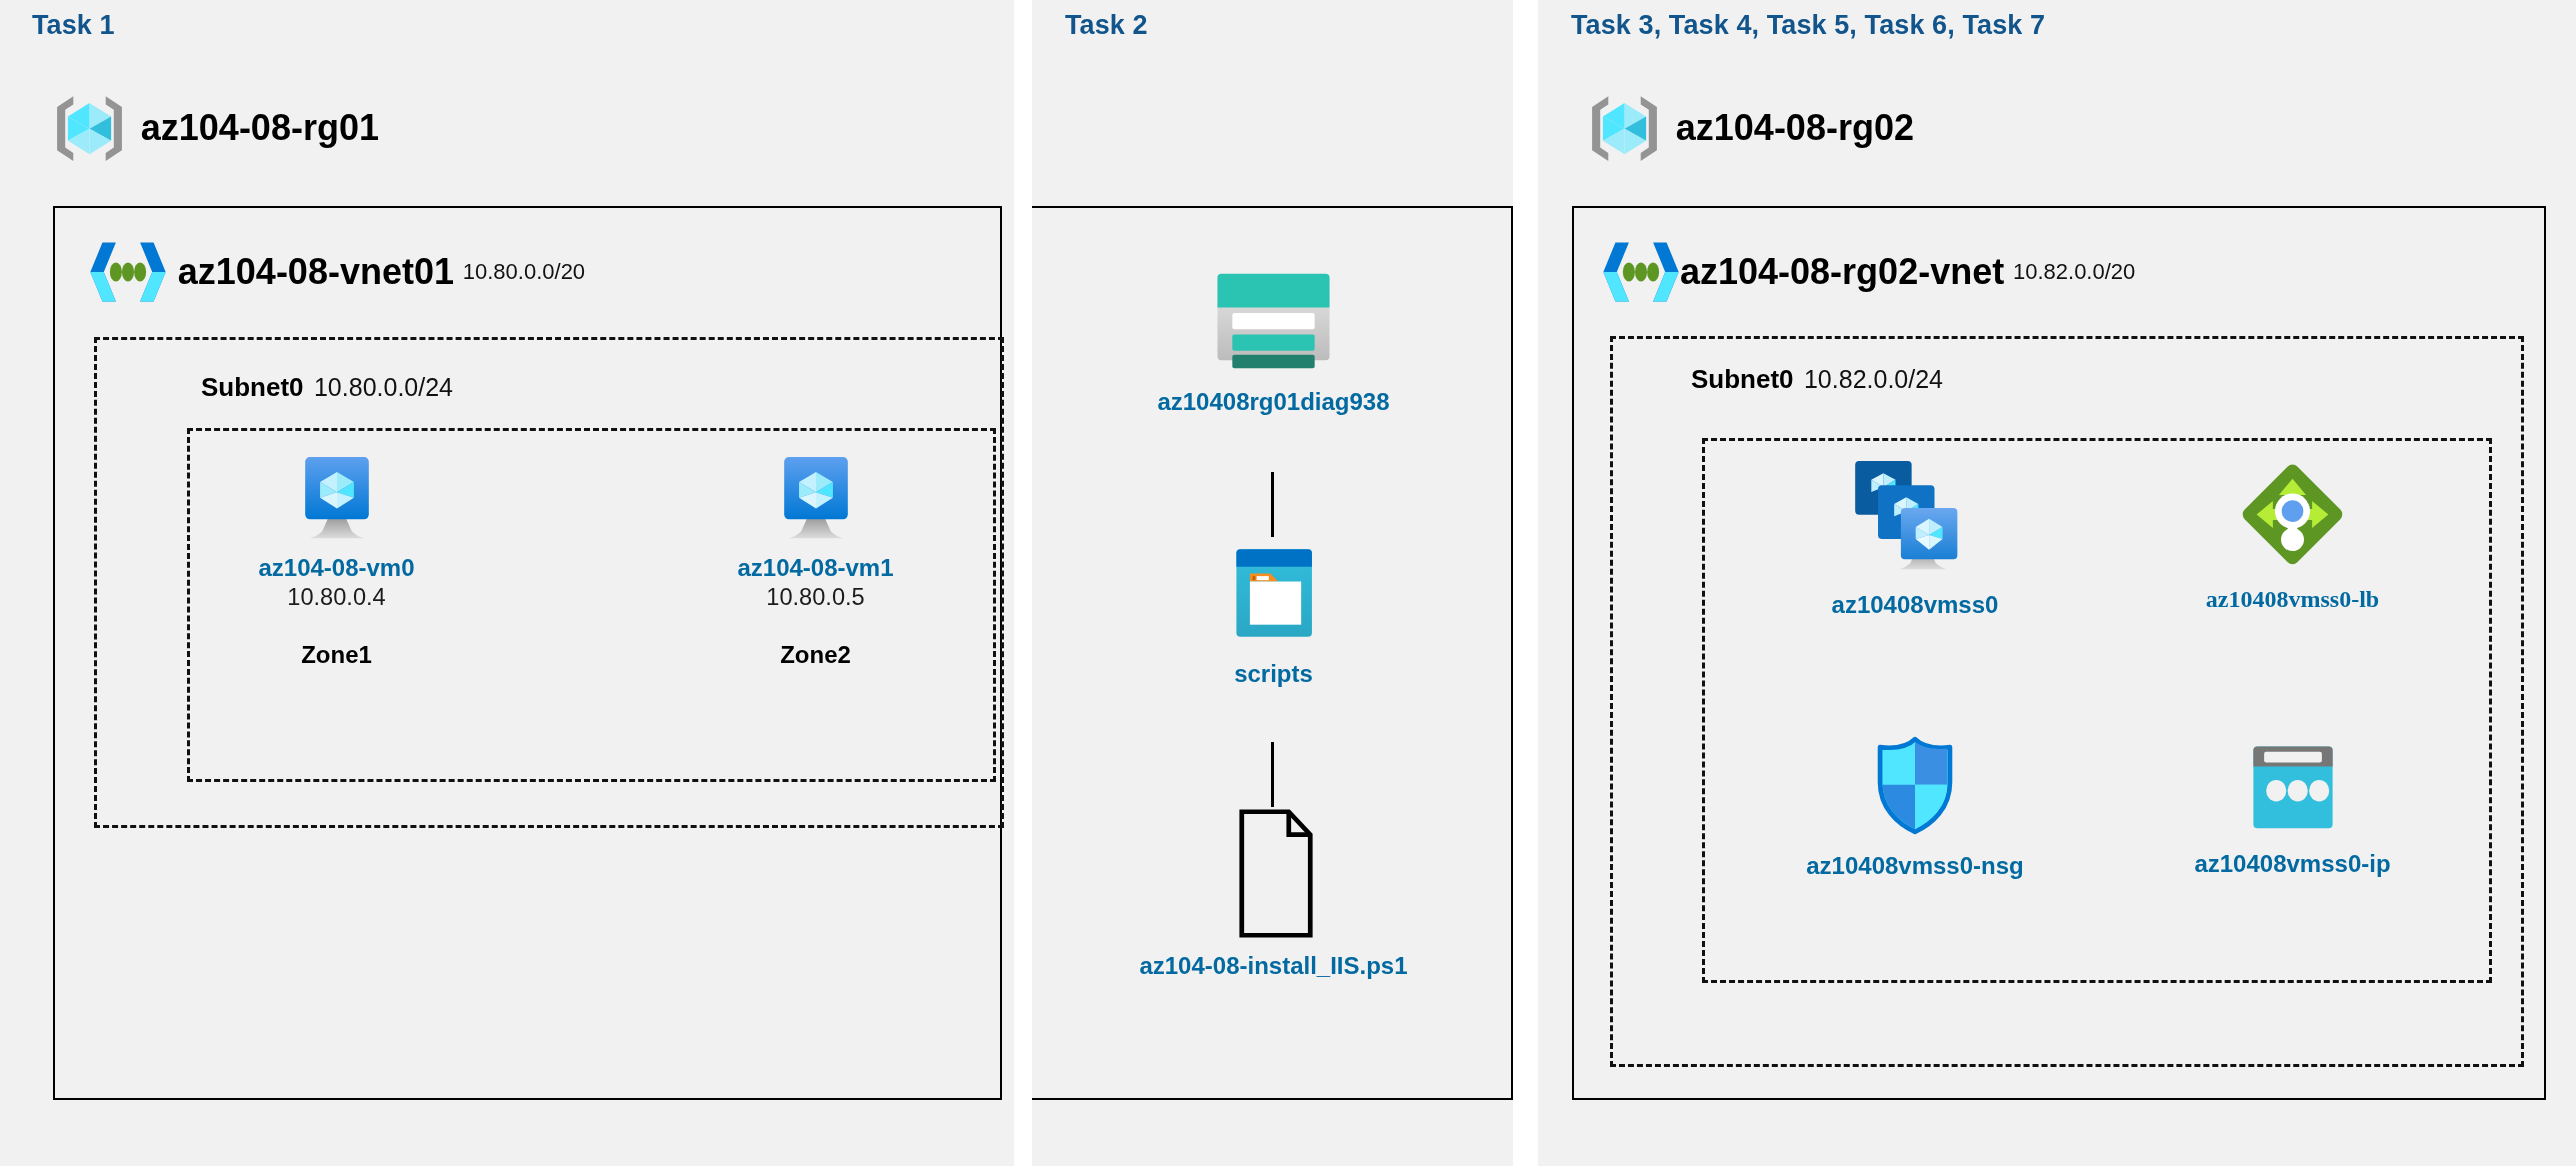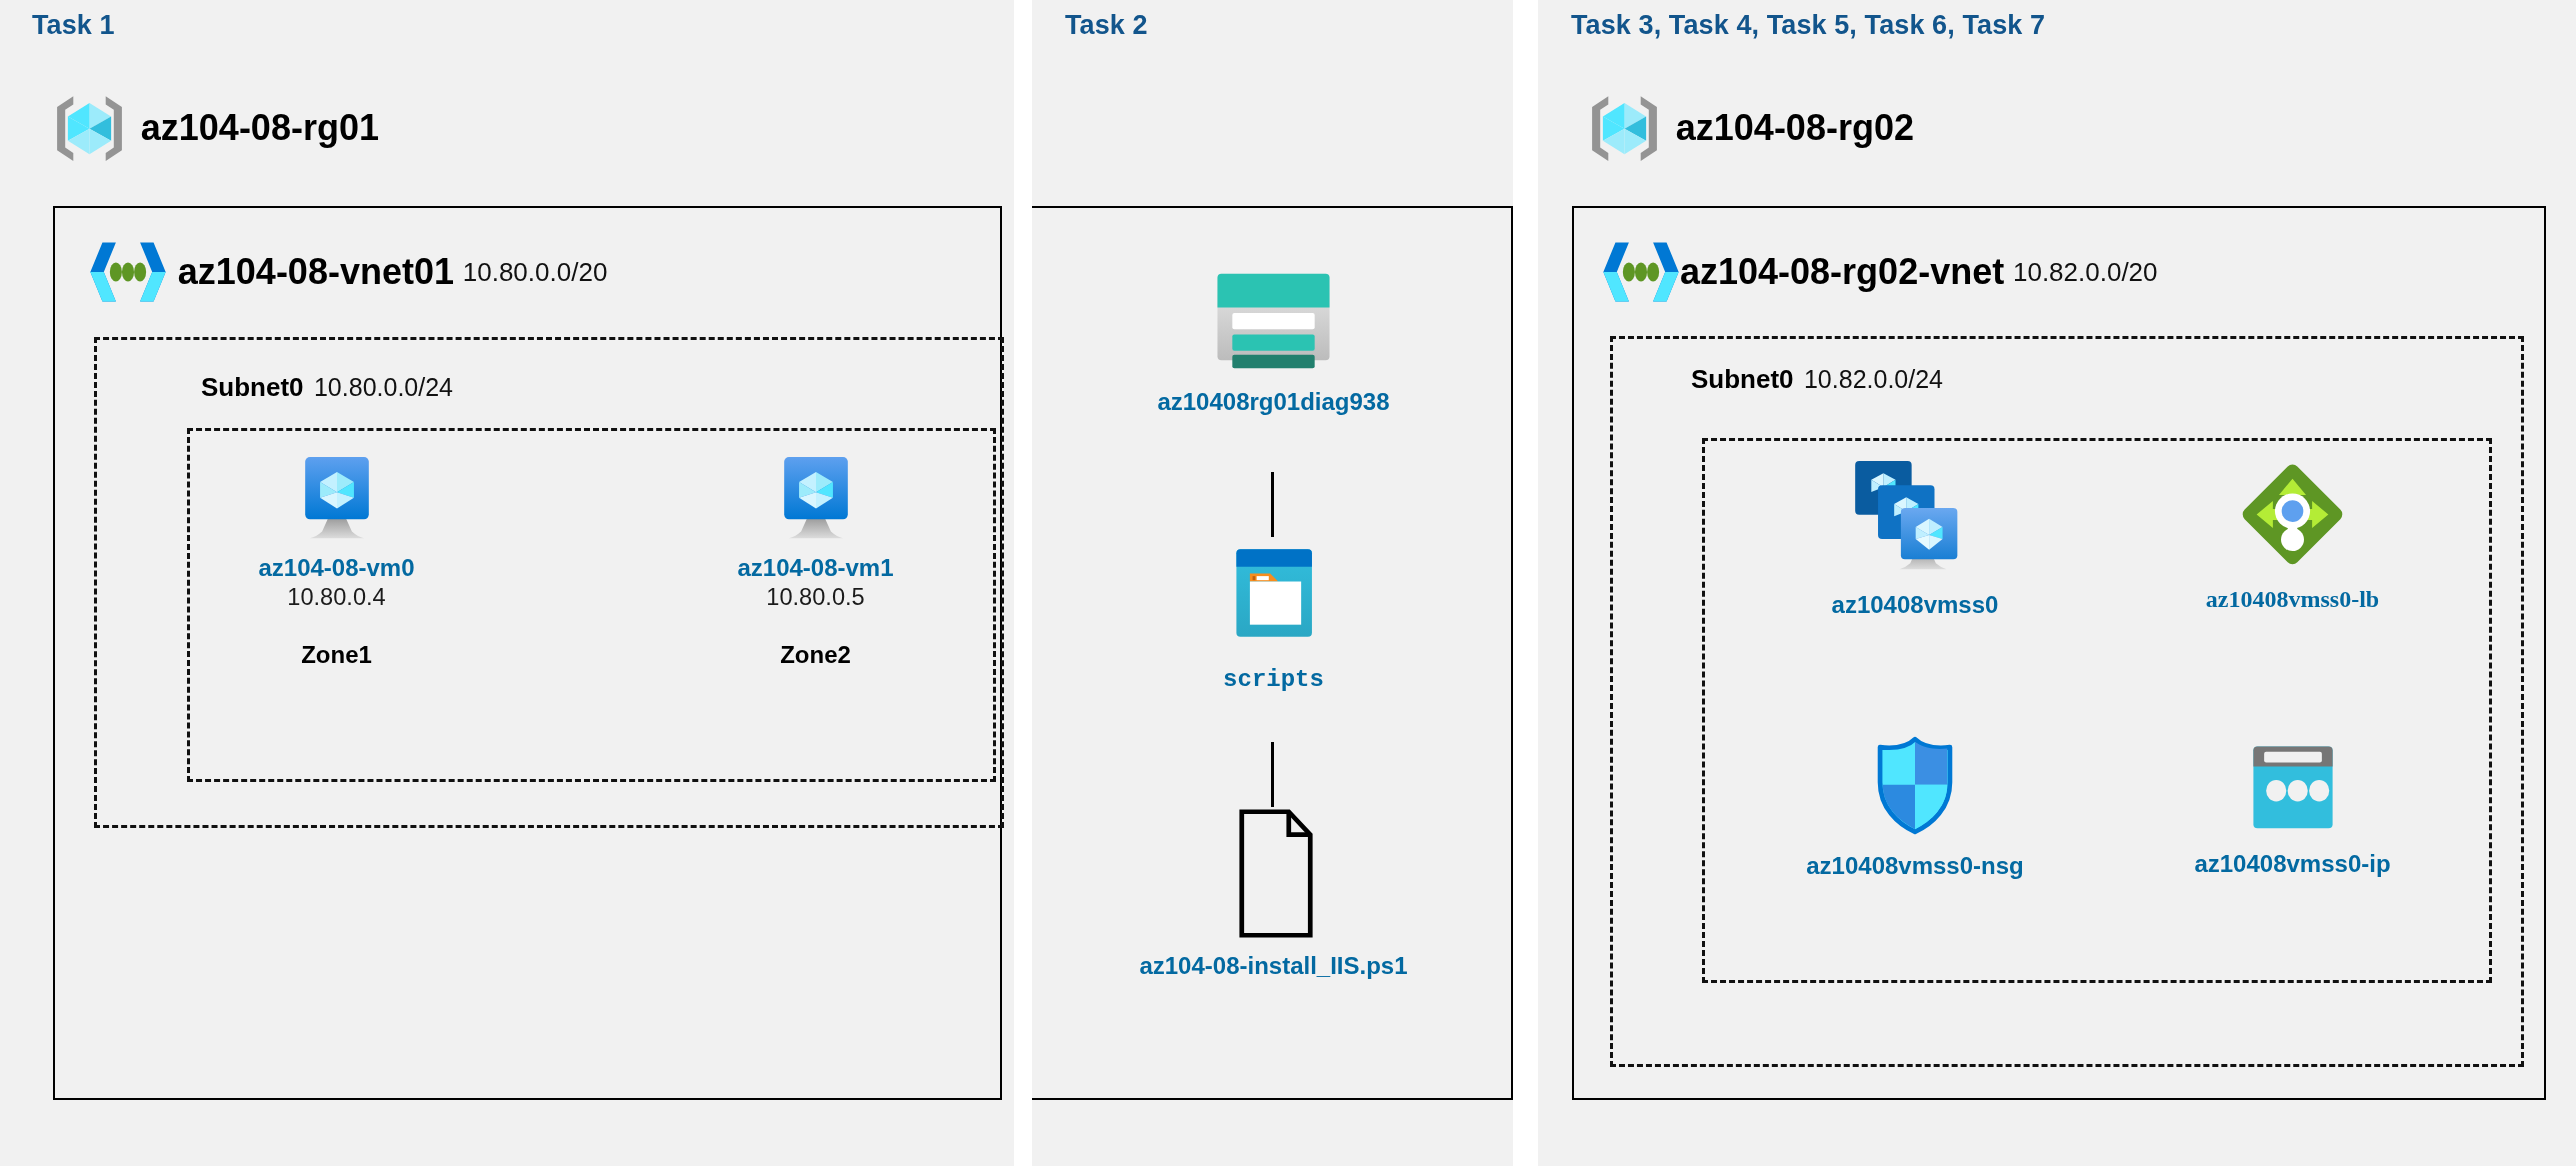--- a/index.html
+++ b/index.html
@@ -15,21 +15,21 @@
     font-size:27px;letter-spacing:0.1px;white-space:nowrap;
   }
   .solidbox{position:absolute;border:2.7px solid #000;background:#f1f1f1;box-sizing:border-box;}
   .dashbox{position:absolute;border:3.4px dashed #111;background:transparent;box-sizing:border-box;}
   .node{position:absolute;text-align:center;}
   .cap{font-size:24px;font-weight:bold;color:#0369a1;white-space:nowrap;line-height:1.18;}
   .cap-sub{font-size:23.6px;font-weight:normal;color:#1b1b1b;white-space:nowrap;line-height:1.3;}
   .cap-zone{font-size:24px;font-weight:bold;color:#000;white-space:nowrap;}
   .hdr{position:absolute;display:flex;align-items:center;white-space:nowrap;}
   .hdr .t1{font-size:36px;font-weight:bold;color:#000;}
-  .hdr .t2{font-size:26px;font-weight:normal;color:#111;margin-left:8.8px;}
+  .hdr .t2{font-size:22px;font-weight:normal;color:#111;margin-left:8.8px;}
   .subhdr{position:absolute;white-space:nowrap;}
   .subhdr .t1{font-size:26px;font-weight:bold;color:#000;}
   .subhdr .t2{font-size:25px;font-weight:normal;color:#111;margin-left:7.4px;}
   .connector{position:absolute;background:#000;width:2.7px;}
   svg{display:block;}
 </style>
 </head>
 <body>
 
 <div class="panel" style="left:0px;top:0px;width:1014px;height:1166px;"></div>
@@ -172,21 +172,21 @@
         </linearGradient>
       </defs>
       <rect x="36" y="18" width="112" height="130" rx="6" fill="url(#blg)"></rect>
       <path d="M36 24 a6 6 0 0 1 6 -6 h100 a6 6 0 0 1 6 6 v20 h-112 Z" fill="#0072c6"></path>
       <path d="M56 54 h30 l12 12 h-42 Z" fill="#f78d1e"></path>
       <rect x="60" y="58" width="4" height="6" fill="#c2600f"></rect>
       <rect x="66" y="58" width="18" height="6" fill="#ffffff"></rect>
       <rect x="56" y="66" width="76" height="64" fill="#ffffff"></rect>
     </svg>
   </span>
-  <div class="cap" style="margin-top:11px;font-family:Liberation Mono, monospace;">scripts</div>
+  <div class="cap" style="margin-top:5px;">scripts</div>
 </div>
 
 <div class="connector" style="left:1271px;top:742px;height:65px;"></div>
 
 <div class="node" style="left:1071px;top:806px;width:405px;">
   <span style="display:inline-block;width:94px;height:135px;">
     <svg width="94" height="135" viewBox="0 0 140 200">
       <path d="M22 8 H92 L124 42 V192 H22 Z" fill="#f1f1f1" stroke="#000" stroke-width="7" stroke-linejoin="miter"></path>
       <path d="M92 8 V42 H124" fill="none" stroke="#000" stroke-width="7" stroke-linejoin="miter"></path>
     </svg>

